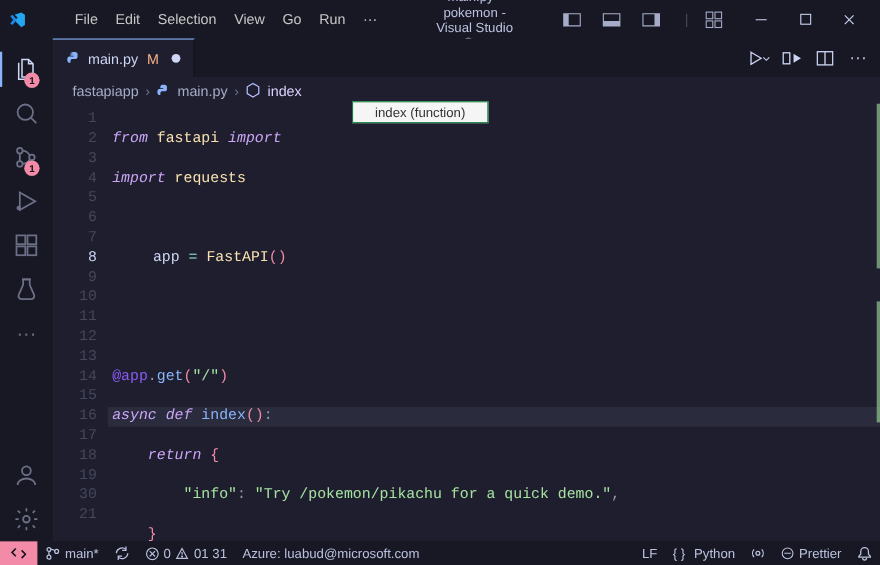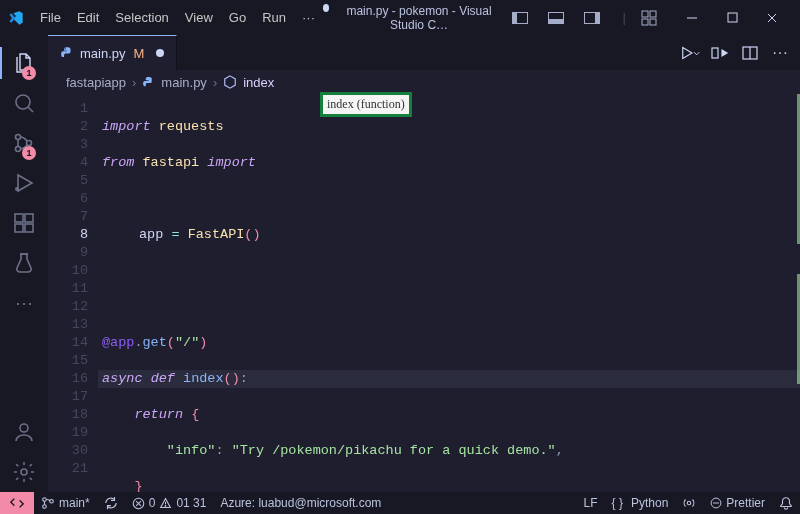--- a/index.html
+++ b/index.html
@@ -13,20 +13,21 @@
   overflow: hidden;
   display: flex;
   flex-direction: column;
 }
 .title-bar {
   height: 35px;
   background: #181825;
   display: flex;
   align-items: center;
   padding: 0 8px;
+  gap: 28px;
 }
 .vscode-icon { width:16px; height:16px; margin-right:8px; }
 .menu { display:flex; gap:0; }
 .menu-item { padding: 4px 8px; cursor:pointer; font-size:13px; color:#c6c6c6; }
 .title-center { flex:1; text-align:center; display:flex; align-items:flex-start; justify-content:center; gap:6px; color:#bac2de; font-size:12px; }
 .dot { width:8px; height:8px; border-radius:50%; background:#cdd6f4; display:inline-block; }
 .title-right { display:flex; align-items:center; gap:6px; }
 .tb-icon { width:34px; height:28px; display:flex; align-items:center; justify-content:center; color:#bac2de; }
 .layout-icons { display:flex; gap:2px; margin-right:8px; }
 .layout-glyph { width:16px; height:12px; border:1px solid #a6adc8; margin: 0 1px; }
@@ -61,25 +62,25 @@
 .ta-icon { width:20px; height:20px; display:flex; align-items:center; justify-content:center; }
 
 .breadcrumbs { height:24px; display:flex; align-items:center; gap:6px; padding:0 18px; font-size:13px; color:#a6adc8; position:relative;}
 .bc-sep { color:#6c7086; }
 .bc-sym { color:#dcd0ff; }
 .hover-tip {
   position:absolute;
   top:22px; left:272px;
   background:#f5f5f5;
   color:#333;
-  border:3px solid #15803d;
-  padding:2px 4px;
+  border:1px solid #15803d;
+  padding:2px 20px;
   font-size:12px;
   z-index:10;
-  font-family: Liberation Serif, serif;
+  font-family: Liberation Sans, sans-serif;
 }
 
 .code-area { flex:1; display:flex; font-family: Consolas, "Courier New", monospace; font-size:13.5px; line-height:18px; overflow:hidden; position:relative;}
 .gutter { width:54px; text-align:right; color:#45475a; padding:6px 14px 0 0; user-select:none; }
 .gutter .ln { height:18px; }
 .gutter .ln.cur { color:#cdd6f4; }
 .code { flex:1; padding:6px 10px 0 0; white-space:pre; position:relative;}
 .code .line { height:18px; position:relative;}
 .code .line.hl { background:#2a2b3c; margin-left:-4px; padding-left:4px; margin-right:-40px; }
 .minimap-edge { position:absolute; right:0; top:0; width:3px; height:150px; background:#a6e3a1; opacity:0.6;}
@@ -304,22 +305,22 @@
         <div class="ln">14</div>
         <div class="ln">15</div>
         <div class="ln">16</div>
         <div class="ln">17</div>
         <div class="ln">18</div>
         <div class="ln">19</div>
         <div class="ln">30</div>
         <div class="ln">21</div>
       </div>
       <div class="code">
+<div class="line"><span class="kw">from</span> <span class="mod2">fastapi</span> <span class="kw">import</span></div>
 <div class="line"><span class="kw">import</span> <span class="mod2">requests</span></div>
-<div class="line"><span class="kw">from</span> <span class="mod2">fastapi</span> <span class="kw">import</span></div>
 <div class="line"></div>
 <div class="line"><span class="var">app</span> <span class="op">=</span> <span class="type">FastAPI</span><span class="paren">()</span></div>
 <div class="line"></div>
 <div class="line"></div>
 <div class="line"><span class="dec">@app</span><span class="punct">.</span><span class="fn">get</span><span class="paren">(</span><span class="str">"/"</span><span class="paren">)</span></div>
 <div class="line hl"><span class="kw">async</span> <span class="kw">def</span> <span class="fn">index</span><span class="paren">()</span><span class="punct">:</span></div>
 <div class="line">    <span class="kw">return</span> <span class="paren">{</span></div>
 <div class="line">        <span class="str">"info"</span><span class="punct">:</span> <span class="str">"Try /pokemon/pikachu for a quick demo."</span><span class="punct">,</span></div>
 <div class="line">    <span class="paren">}</span></div>
 

